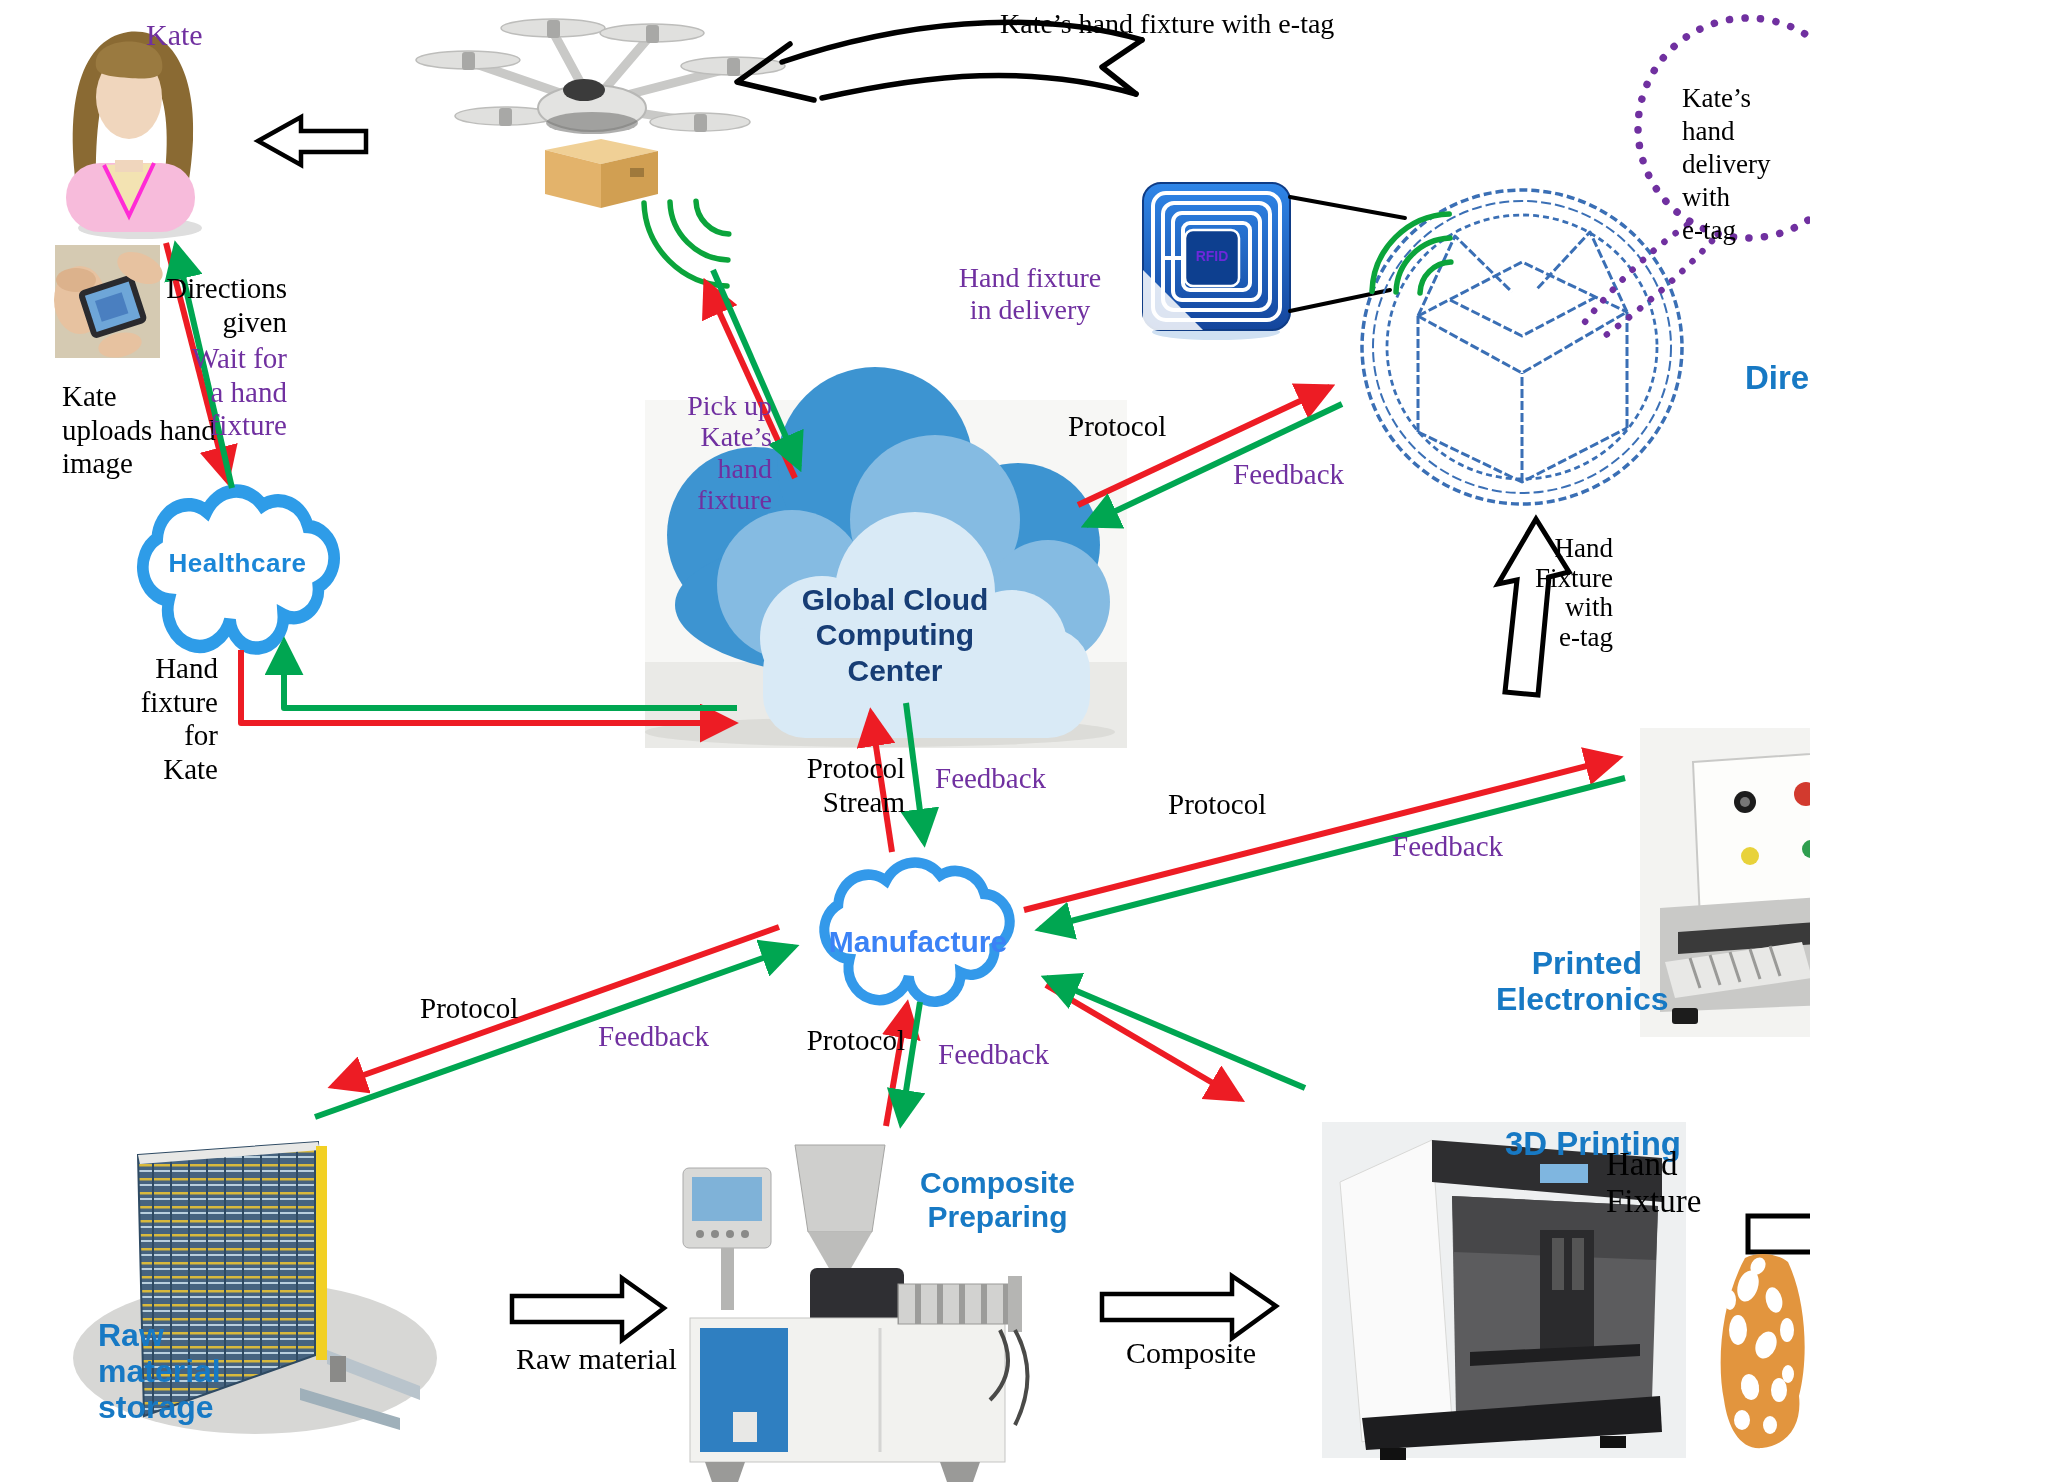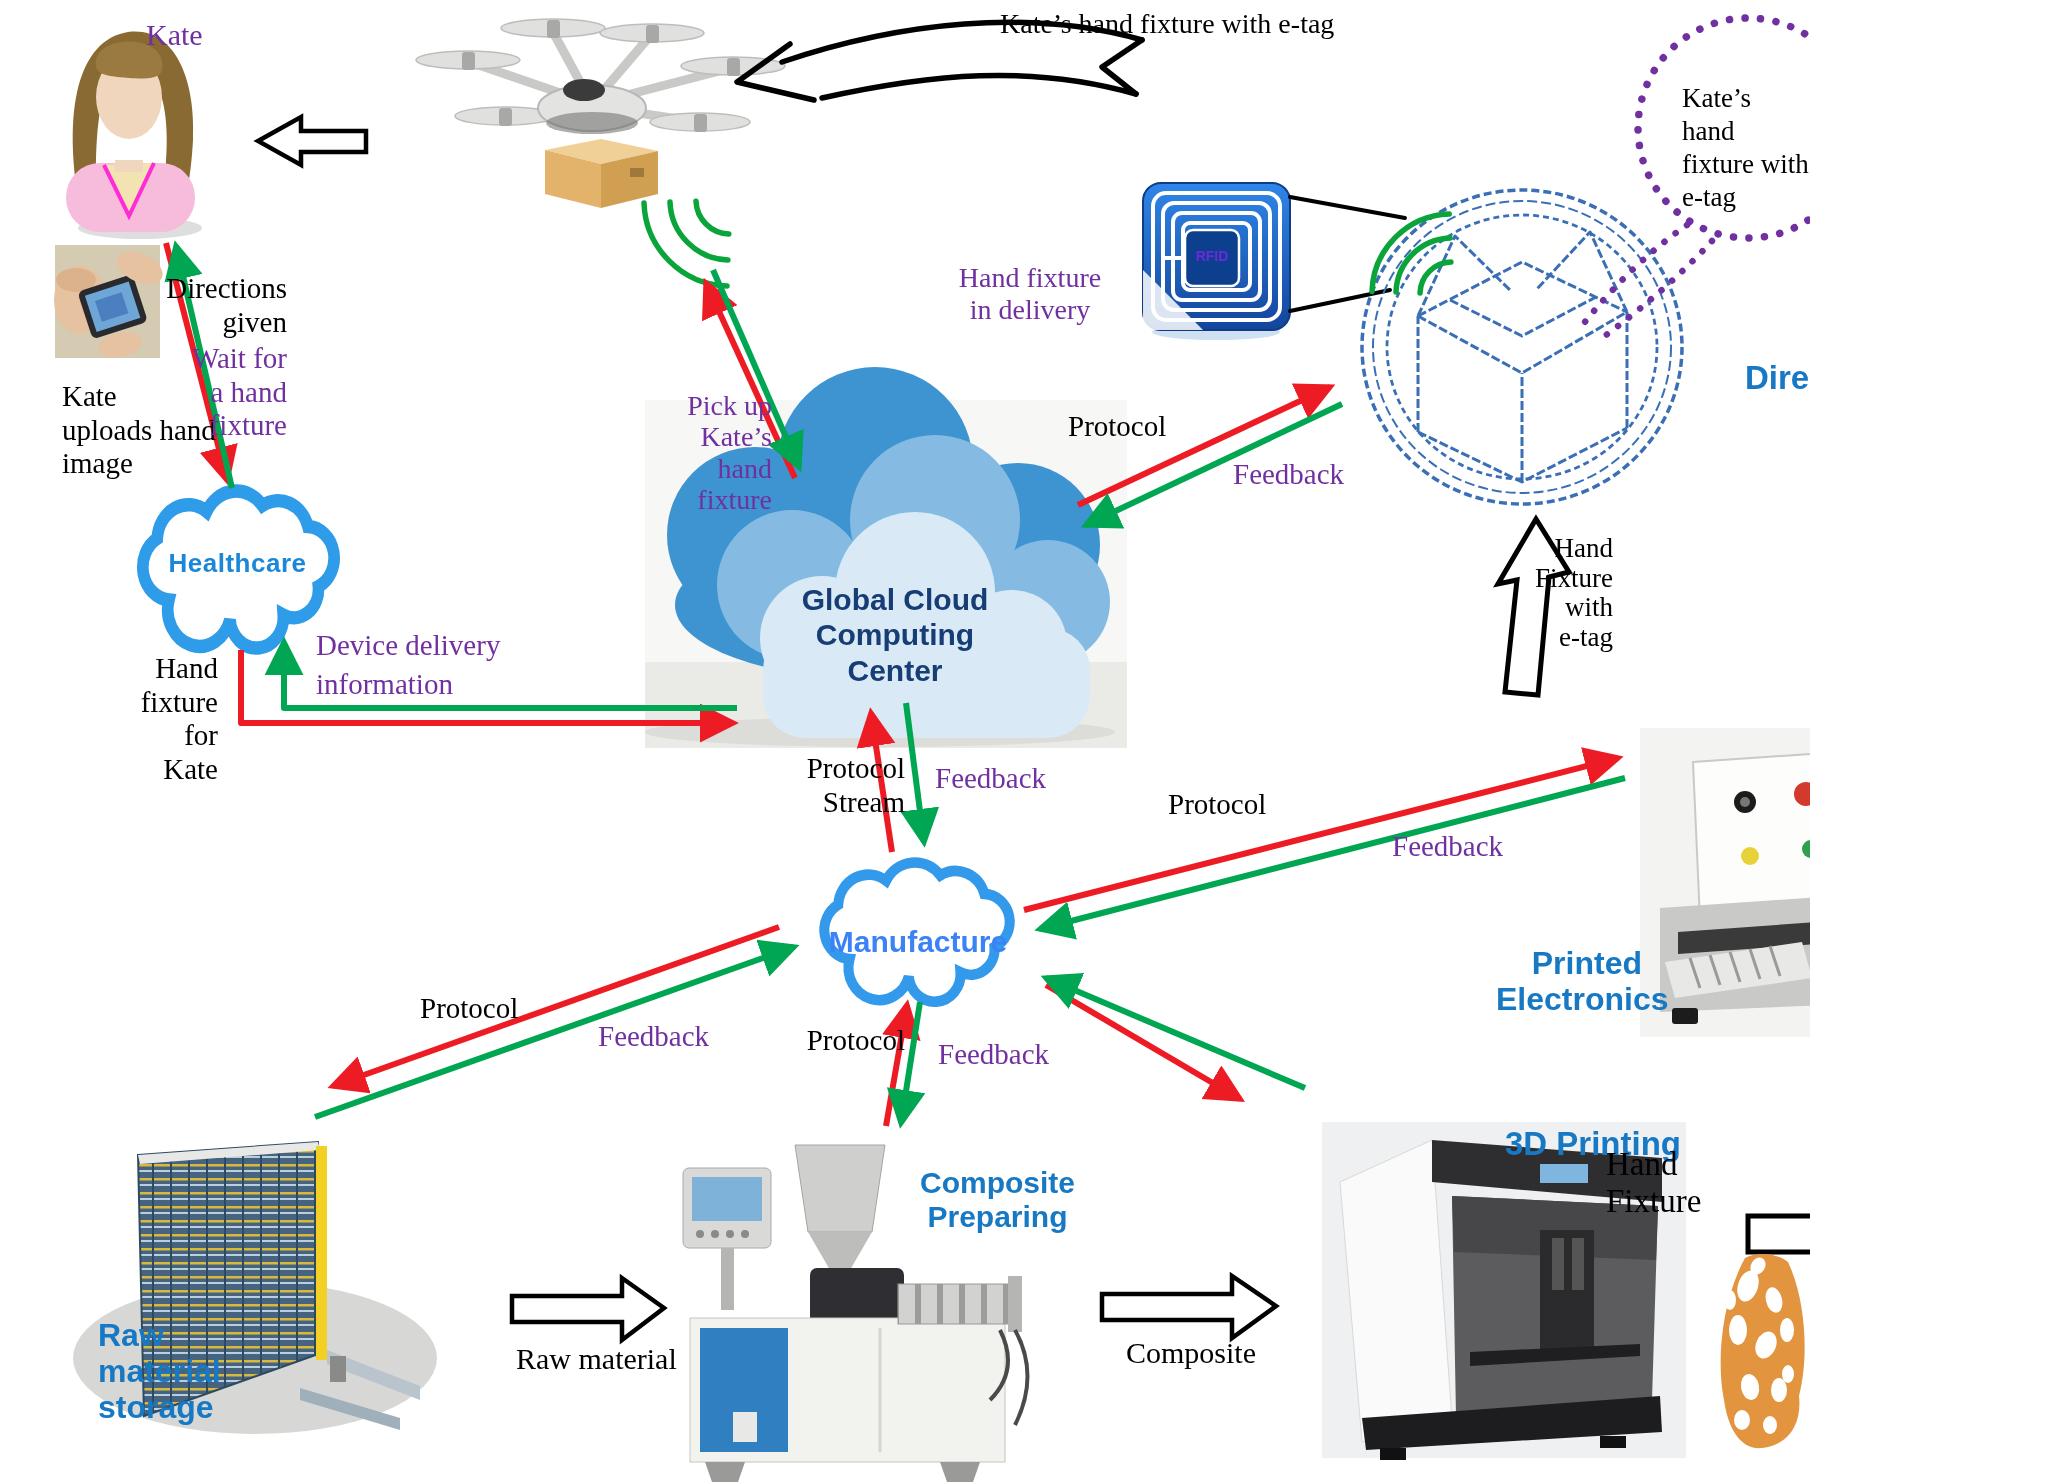--- a/index.html
+++ b/index.html
@@ -347,31 +347,29 @@
 image</div>
 <div class="lbl right" style="left:145px;top:272px;width:142px;font-size:29px;">Directions
 given</div>
 <div class="lbl purple right" style="left:172px;top:342px;width:115px;font-size:29px;">Wait for
 a hand
 fixture</div>
 <div class="lbl right" style="left:128px;top:652px;width:90px;font-size:29px;">Hand
 fixture
 for
 Kate</div>
-<div class="lbl purple" style="left:316px;top:626px;font-size:29px;line-height:1.35;">Device delivery
-information</div>
 <div class="lbl purple center" style="left:895px;top:262px;width:270px;font-size:28px;">Hand fixture
 in delivery</div>
 <div class="lbl purple right" style="left:672px;top:390px;width:100px;font-size:28px;line-height:1.12;">Pick up
 Kate’s
 hand
 fixture</div>
 <div class="lbl" style="left:1000px;top:8px;font-size:28px;">Kate’s hand fixture with e-tag</div>
 <div class="lbl" style="left:1682px;top:82px;font-size:27px;line-height:1.22;">Kate’s hand
-fixture with
+delivery with
 e-tag</div>
 <div class="lbl blue" style="left:1745px;top:360px;font-size:33px;">Directions</div>
 
 <div class="lbl" style="left:1068px;top:410px;font-size:29px;">Protocol</div>
 <div class="lbl purple" style="left:1233px;top:458px;font-size:29px;">Feedback</div>
 <div class="lbl right" style="left:770px;top:752px;width:135px;font-size:29px;">Protocol
 Stream</div>
 <div class="lbl purple" style="left:935px;top:762px;font-size:29px;">Feedback</div>
 <div class="lbl" style="left:420px;top:992px;font-size:29px;">Protocol</div>
 <div class="lbl purple" style="left:598px;top:1020px;font-size:29px;">Feedback</div>

